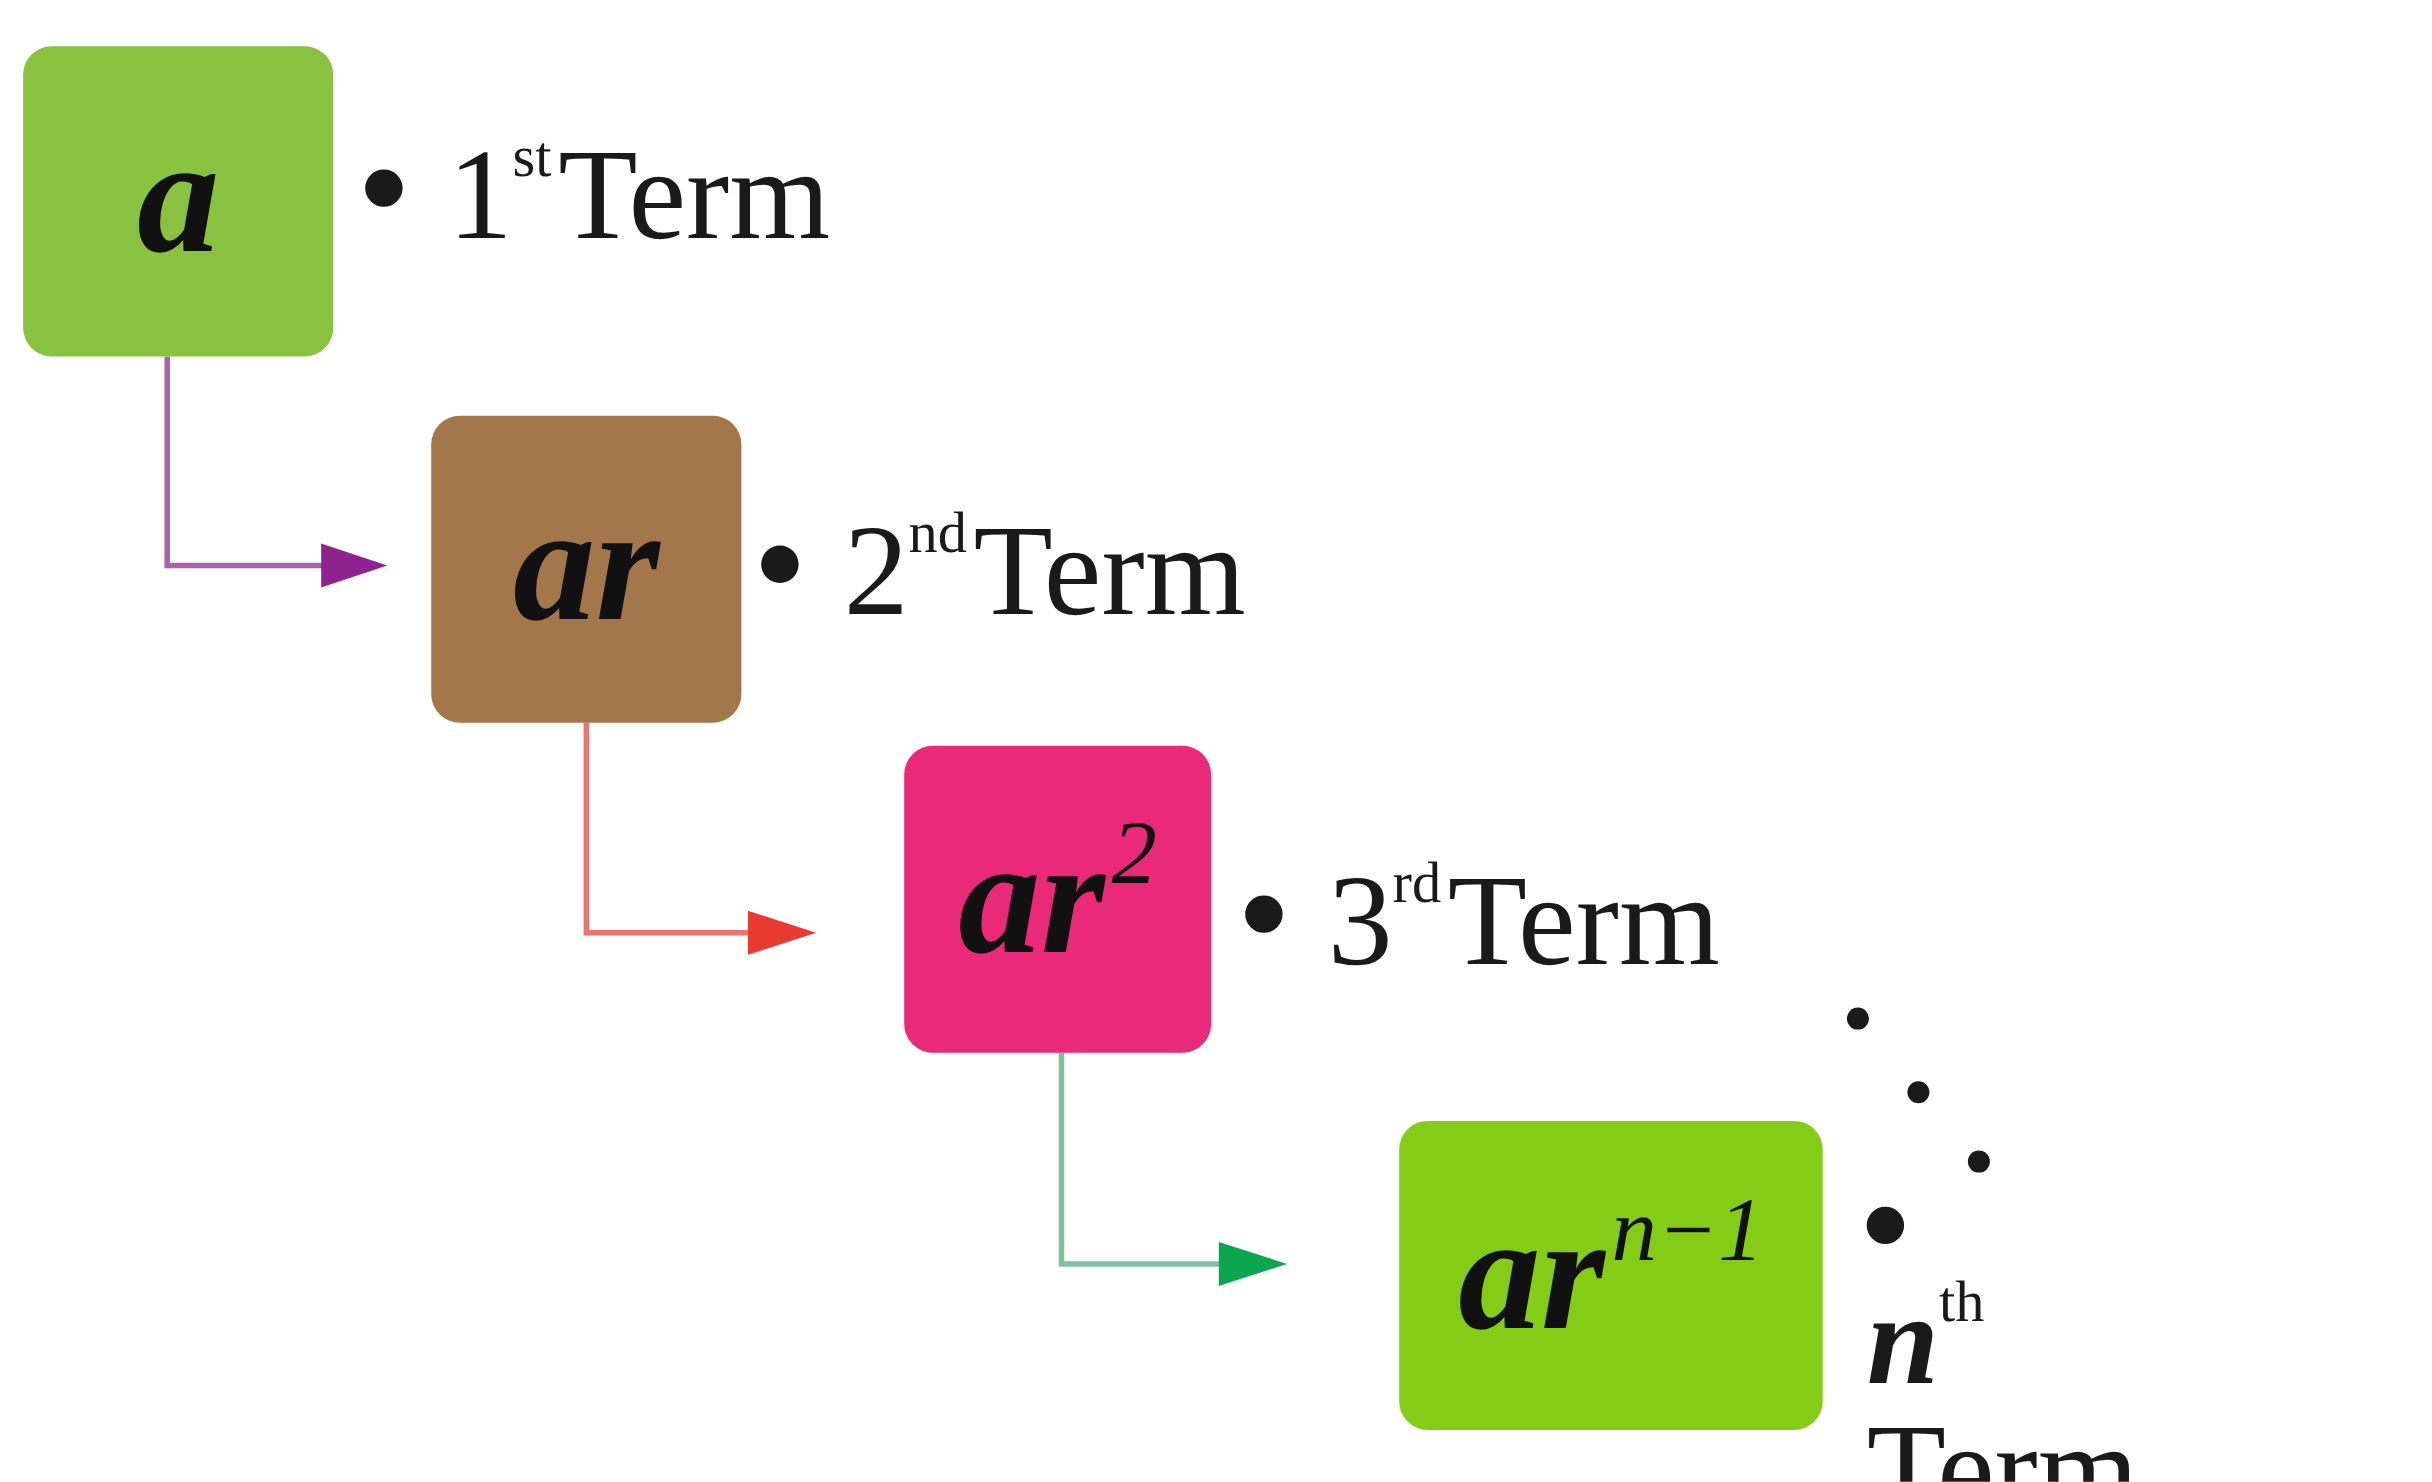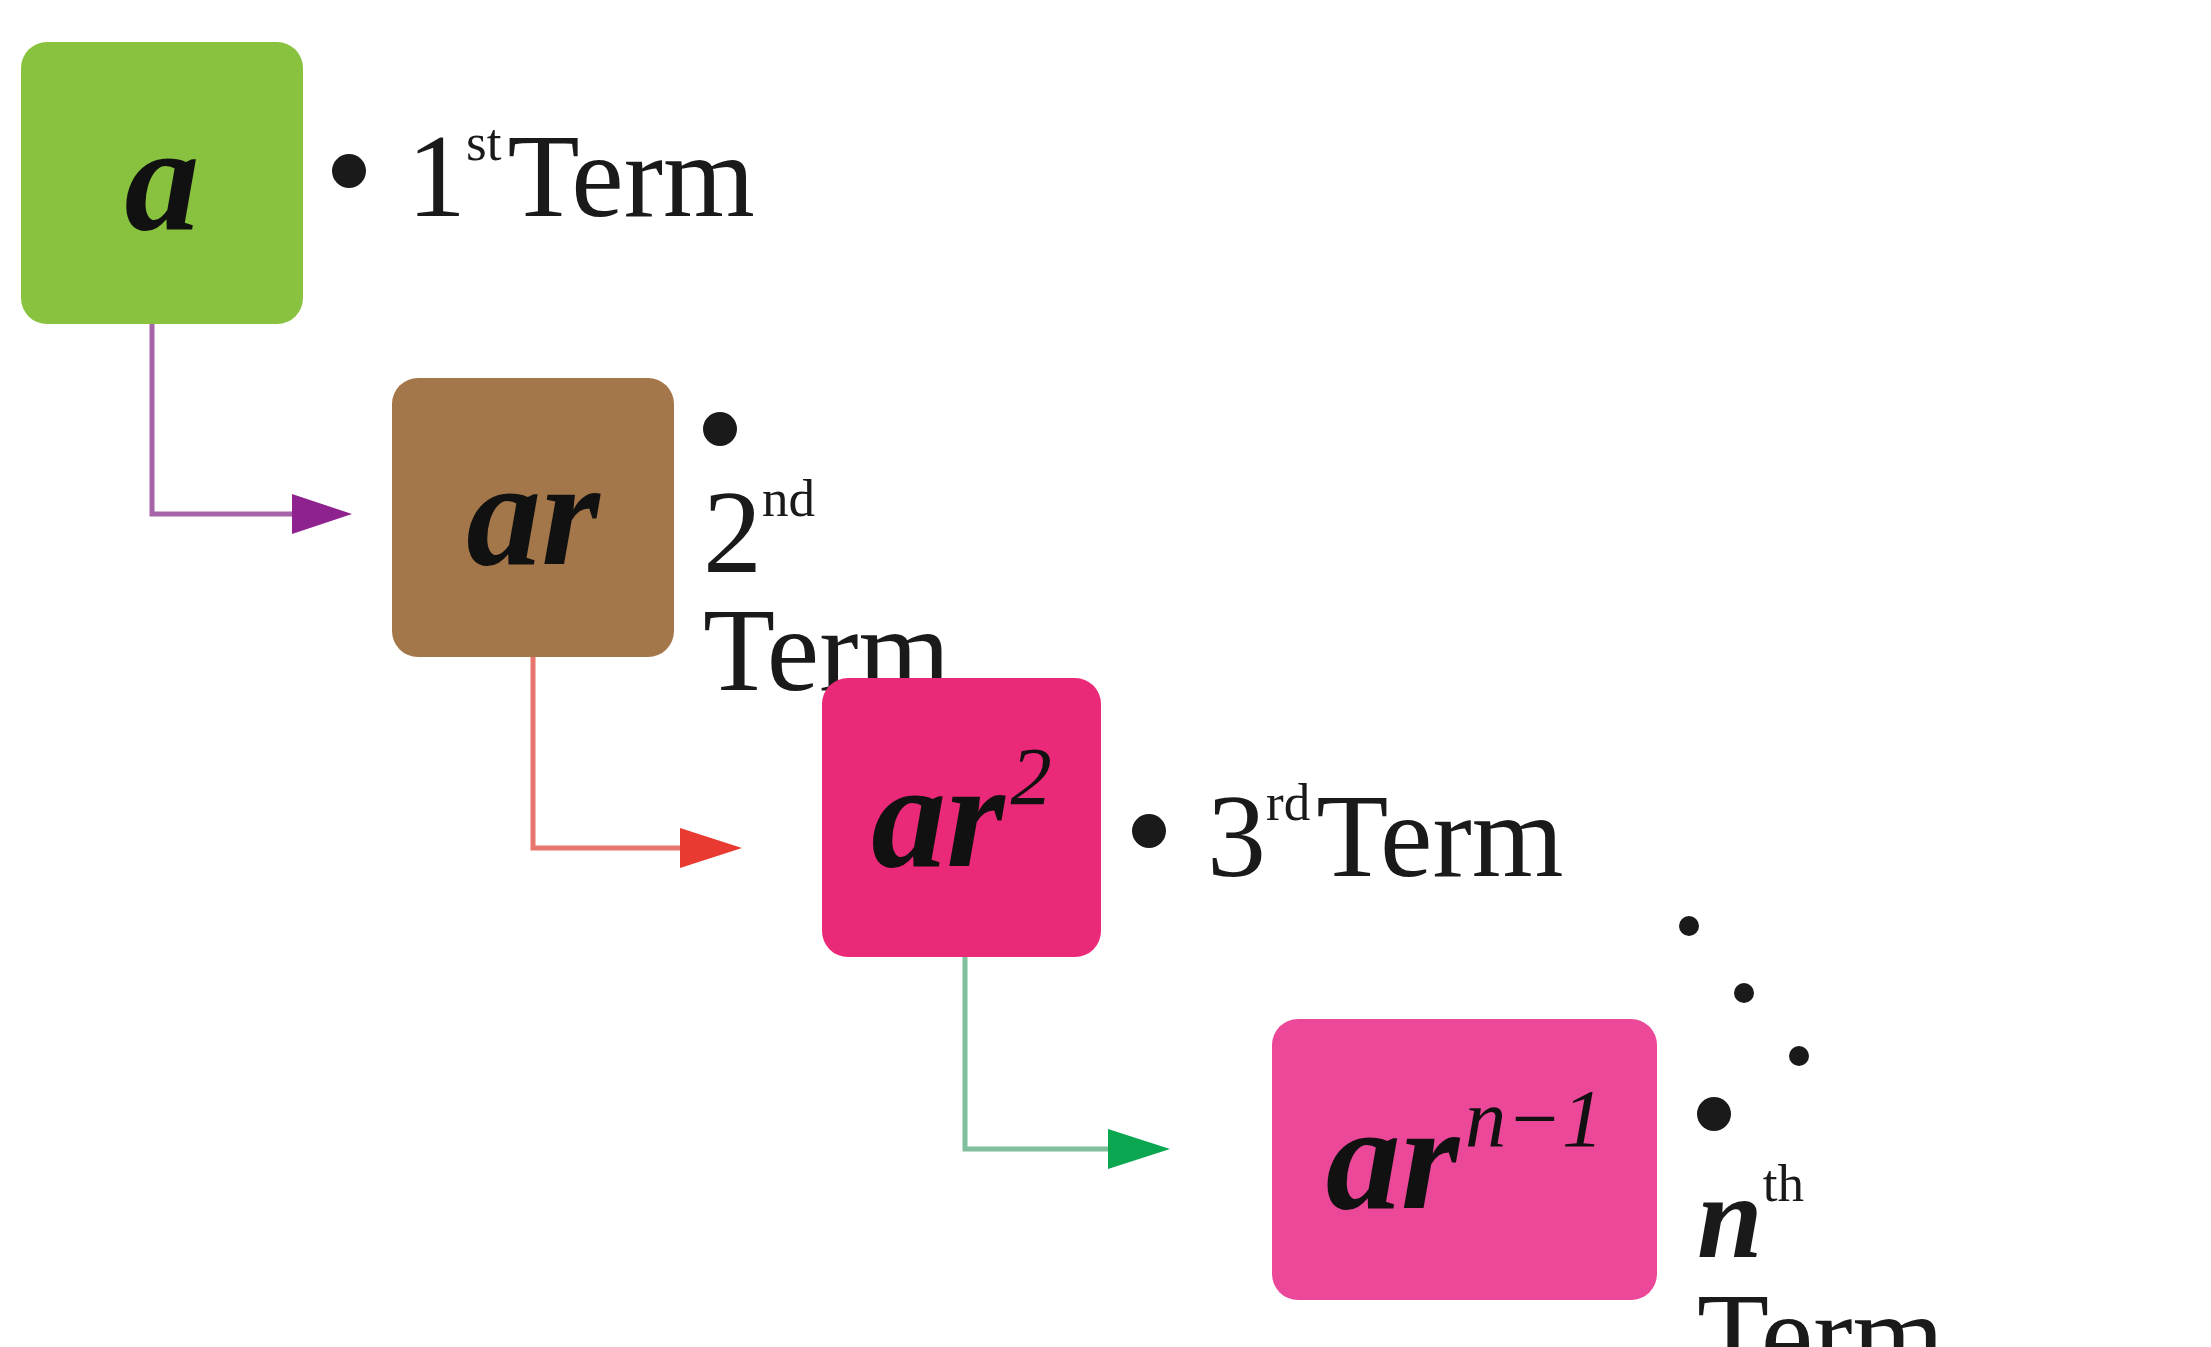--- a/index.html
+++ b/index.html
@@ -48,42 +48,42 @@
   <span class="bullet"></span>
   <span class="ord"><span>1</span><sup>st</sup></span>
   <span>Term</span>
 </div>
 
 <div class="box" style="left:392px; top:378px; width:282px; height:279px; background:#a4774b;">
   <span class="math" style="font-size:150px; margin-top:-10px;">
     <span>ar</span>
   </span>
 </div>
-<div class="label" style="left:692px; top:440px;flex-direction:column;">
+<div class="label" style="left:692px; top:460px;">
   <span class="bullet"></span>
   <span class="ord"><span>2</span><sup>nd</sup></span>
   <span>Term</span>
 </div>
 
 <div class="box" style="left:822px; top:678px; width:279px; height:279px; background:#ea2a78;">
   <span class="math" style="font-size:150px; margin-top:-6px;">
     <span>ar</span><sup>2</sup>
   </span>
 </div>
 <div class="label" style="left:1132px; top:778px;">
   <span class="bullet"></span>
   <span class="ord"><span>3</span><sup>rd</sup></span>
   <span>Term</span>
 </div>
 
 <div class="dot" style="left:1679px; top:916px;"></div>
 <div class="dot" style="left:1734px; top:983px;"></div>
 <div class="dot" style="left:1789px; top:1046px;"></div>
 
-<div class="box" style="left:1272px; top:1019px; width:385px; height:281px; background:#ec4899;">
+<div class="box" style="left:1272px; top:1019px; width:385px; height:281px; background:#84cc16;">
   <span class="math" style="font-size:150px; margin-top:-6px;">
     <span>ar</span><sup>n−1</sup>
   </span>
 </div>
 <div class="label" style="left:1686px; top:1125px;flex-direction:column;">
   <span class="bullet"></span>
   <span class="ord"><i>n</i><sup>th</sup></span>
   <span>Term</span>
 </div>
 

